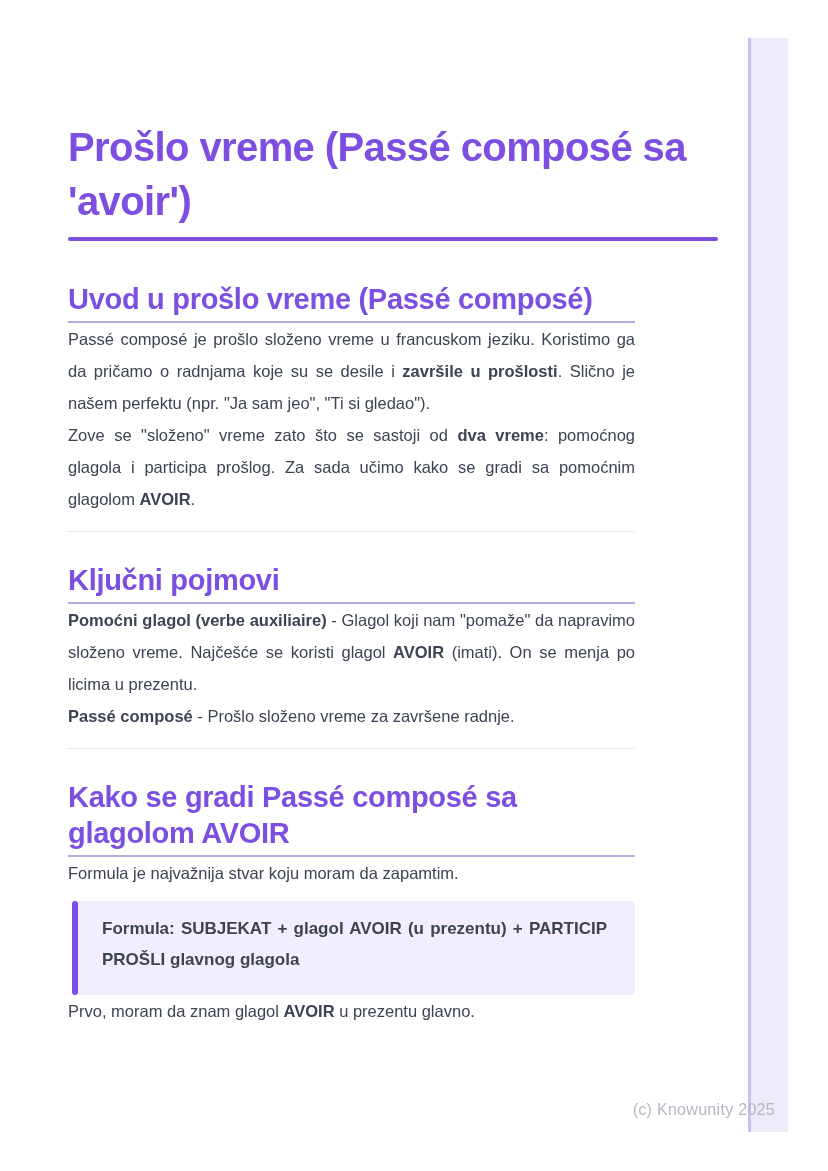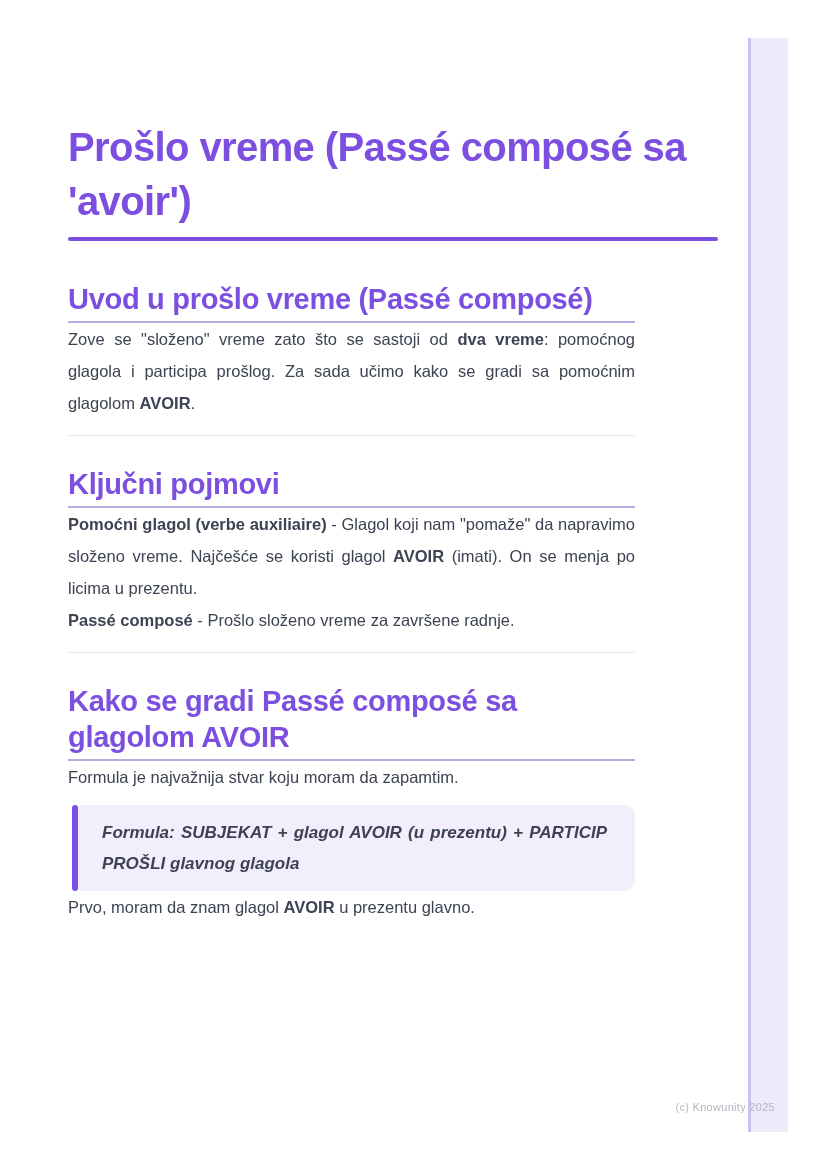--- a/index.html
+++ b/index.html
@@ -82,23 +82,22 @@
     border:none;
     border-top:1px solid var(--divider);
     width:567px;
     margin:16px 0 0 0;
   }
   .callout{
     position:relative;
     margin:12px 0 0 4px;
     width:563px;
     background:var(--box-bg);
-    border-radius:11px;
-    padding:12px 28px 12px 30px;
-    font-style:italic;
+    border-radius:4px;
+    padding:12px 28px 20px 30px;
   }
   .callout-bar{
     position:absolute;
     left:0;top:0;bottom:0;
     width:6px;
     background:var(--accent);
     border-radius:3px;
   }
   p.callout-text{
     margin:0;
@@ -106,40 +105,41 @@
     line-height:31px;
     font-weight:700;
     text-align:justify;
     color:var(--body-text);
   }
   .par-after-box{margin-top:26px;}
   .watermark{
     position:absolute;
     top:1101px;
     right:53px;
-    font-size:11px;
+    font-size:16px;
     letter-spacing:0.3px;
     color:var(--watermark);
   }
 </style>
 </head>
 <body>
 
 <div class="page">
 
   <div class="edge-strip"></div>
 
   <div class="content">
 
     <h1 class="page-title">Prošlo vreme (Passé composé sa 'avoir')</h1>
     <div class="title-rule"></div>
 
     <div class="section section-1">
       <h2 class="section-heading">Uvod u prošlo vreme (Passé composé)</h2>
       <div class="heading-underline"></div>
+      <p class="body-par par-first"><span>Passé composé je prošlo složeno vreme u francuskom jeziku. Koristimo ga da pričamo o radnjama koje su se desile i </span><b>završile u prošlosti</b><span>. Slično je našem perfektu (npr. "Ja sam jeo", "Ti si gledao").</span></p>
       <p class="body-par par-next"><span>Zove se "složeno" vreme zato što se sastoji od </span><b>dva vreme</b><span>: pomoćnog glagola i participa prošlog. Za sada učimo kako se gradi sa pomoćnim glagolom </span><b>AVOIR</b><span>.</span></p>
     </div>
 
     <hr class="section-divider">
 
     <div class="section section-2">
       <h2 class="section-heading">Ključni pojmovi</h2>
       <div class="heading-underline"></div>
       <p class="body-par par-def"><b>Pomoćni glagol (verbe auxiliaire)</b><span> - Glagol koji nam "pomaže" da napravimo složeno vreme. Najčešće se koristi glagol </span><b>AVOIR</b><span> (imati). On se menja po licima u prezentu.</span></p>
       <p class="body-par par-first"><b>Passé composé</b><span> - Prošlo složeno vreme za završene radnje.</span></p>

